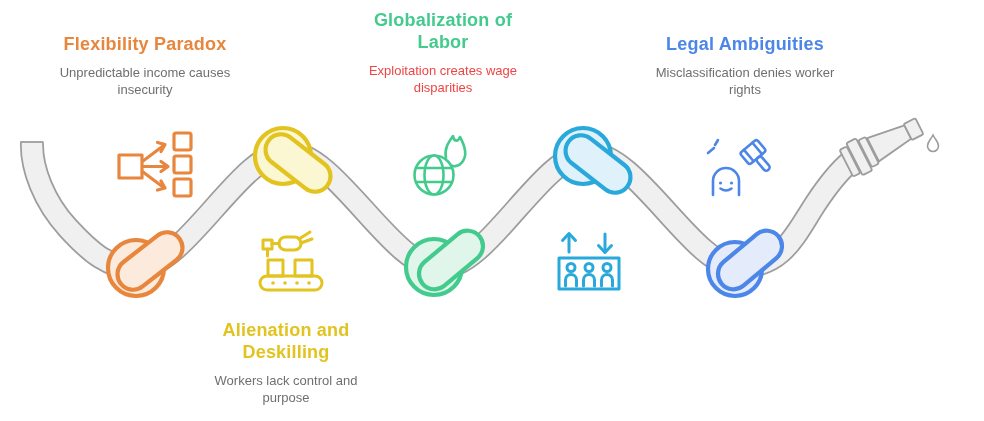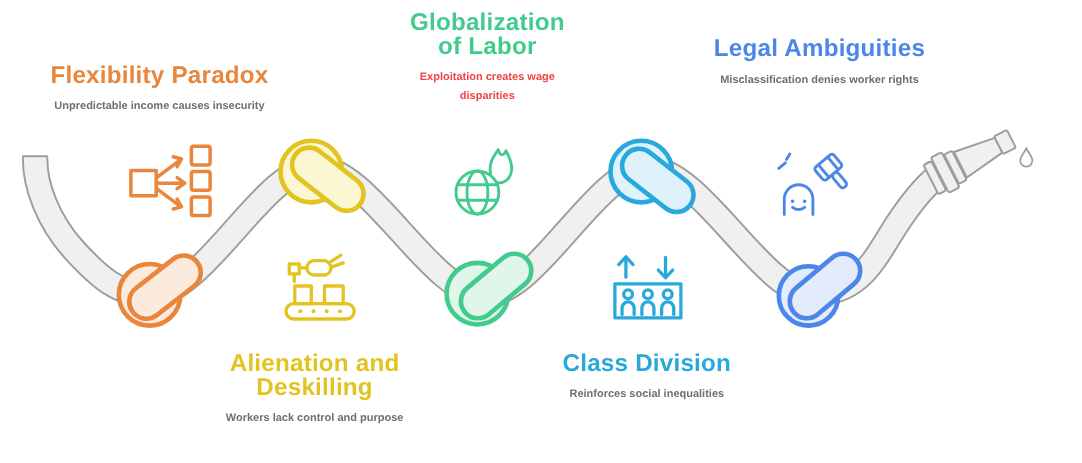--- a/index.html
+++ b/index.html
@@ -3,22 +3,22 @@
 <meta charset="utf-8">
 <style>
   html,body { margin:0; padding:0; background:#ffffff; }
   .canvas {
     position:relative; width:984px; height:421px; background:#ffffff;
     overflow:hidden; font-family:"Liberation Sans", sans-serif;
   }
   .layer { position:absolute; left:0; top:0; }
   .icon { position:absolute; }
   .topic { position:absolute; text-align:center; }
-  .topic-title { font-size:22px; font-weight:700; line-height:22px; letter-spacing:0.2px; }
-  .topic-desc { margin-top:9px; font-size:10px; line-height:17px; color:#6F6F6F;font-weight:bold; }
+  .topic-title { font-size:18px; font-weight:700; line-height:22px; letter-spacing:0.2px; }
+  .topic-desc { margin-top:9px; font-size:13px; line-height:17px; color:#6F6F6F; }
 </style>
 </head>
 <body>
 
 <div class="canvas">
 
   <svg class="layer" width="984" height="421" viewBox="0 0 984 421">
     <path fill="none" stroke-width="24" d="M32 142 C31 168 44 202 68 228 C90 252 108 268 136 268 C186 268 240 152 287 152 C336 152 392 268 440 268 C489 268 542 153 589 153 C637 153 694 267 738 267 C783 267 795 235 816 203 C828 185 838 172 850 162" stroke="#9D9D9D"></path>
     <path fill="none" stroke-width="20.5" d="M32 142 C31 168 44 202 68 228 C90 252 108 268 136 268 C186 268 240 152 287 152 C336 152 392 268 440 268 C489 268 542 153 589 153 C637 153 694 267 738 267 C783 267 795 235 816 203 C828 185 838 172 850 162" stroke="#F0F0F0"></path>
     <line x1="20.5" y1="142" x2="43.5" y2="142" stroke-width="1.8" stroke="#9D9D9D"></line>
@@ -127,38 +127,34 @@
         <line x1="57.5" y1="9.5" x2="57.5" y2="24.5"></line>
         <rect x="49" y="24.5" width="6.5" height="16" rx="3"></rect>
       </g>
     </g>
     <g stroke="none" fill="#4C86E8">
       <circle cx="19.5" cy="48" r="1.6"></circle>
       <circle cx="30.5" cy="48" r="1.6"></circle>
     </g>
   </svg>
 
-  <div class="topic" style="left:45px; top:33px; width:200px;margin-top:24px;">
+  <div class="topic" style="left:45px; top:33px; width:200px;">
     <div class="topic-title" style="color: rgb(232, 134, 61);">Flexibility Paradox</div>
     <div class="topic-desc" style="color: rgb(111, 111, 111);">Unpredictable income causes insecurity</div>
   </div>
 
   <div class="topic" style="left:361px; top:9px; width:164px;">
     <div class="topic-title" style="color: rgb(67, 203, 142);">Globalization of Labor</div>
     <div class="topic-desc" style="color: #ef4444;">Exploitation creates wage disparities</div>
   </div>
 
   <div class="topic" style="left:204px; top:319px; width:164px;">
     <div class="topic-title" style="color: rgb(226, 195, 32);">Alienation and Deskilling</div>
     <div class="topic-desc" style="color: rgb(111, 111, 111);">Workers lack control and purpose</div>
   </div>
 
   <div class="topic" style="left:647px; top:33px; width:196px;">
     <div class="topic-title" style="color: rgb(76, 134, 232);">Legal Ambiguities</div>
     <div class="topic-desc" style="color: rgb(111, 111, 111);">Misclassification denies worker rights</div>
   </div>
 
-  <div class="topic" style="left:506px; top:319px; width:164px;">
-    <div class="topic-title" style="color: rgb(41, 169, 219);">Class Division</div>
-    <div class="topic-desc" style="color: rgb(111, 111, 111);">Reinforces social inequalities</div>
-  </div>
 
 </div>
 
 </body></html>

